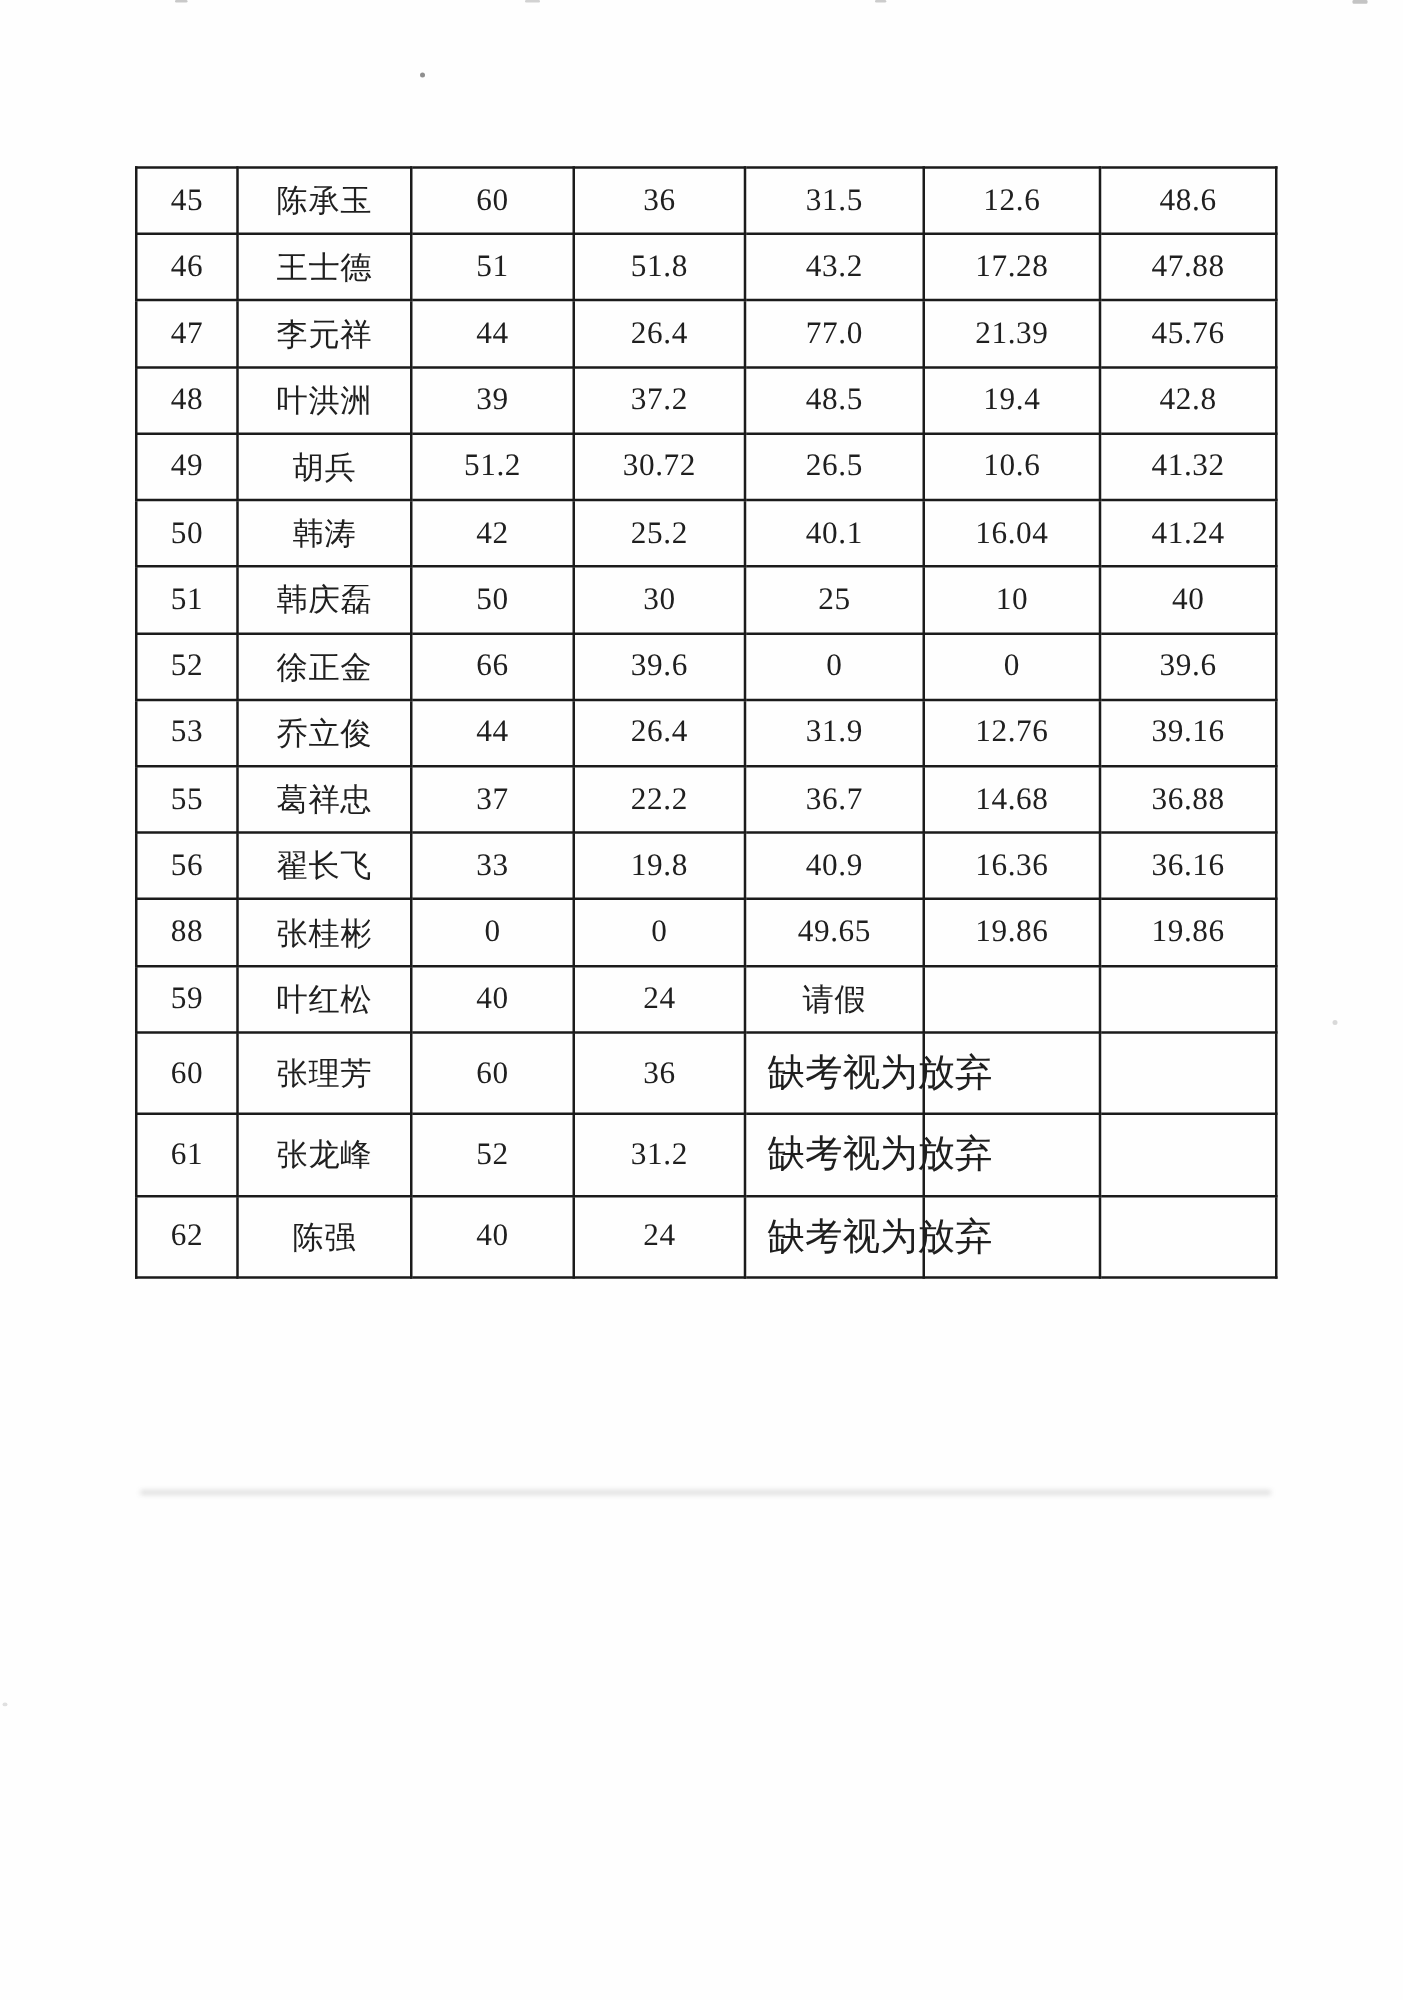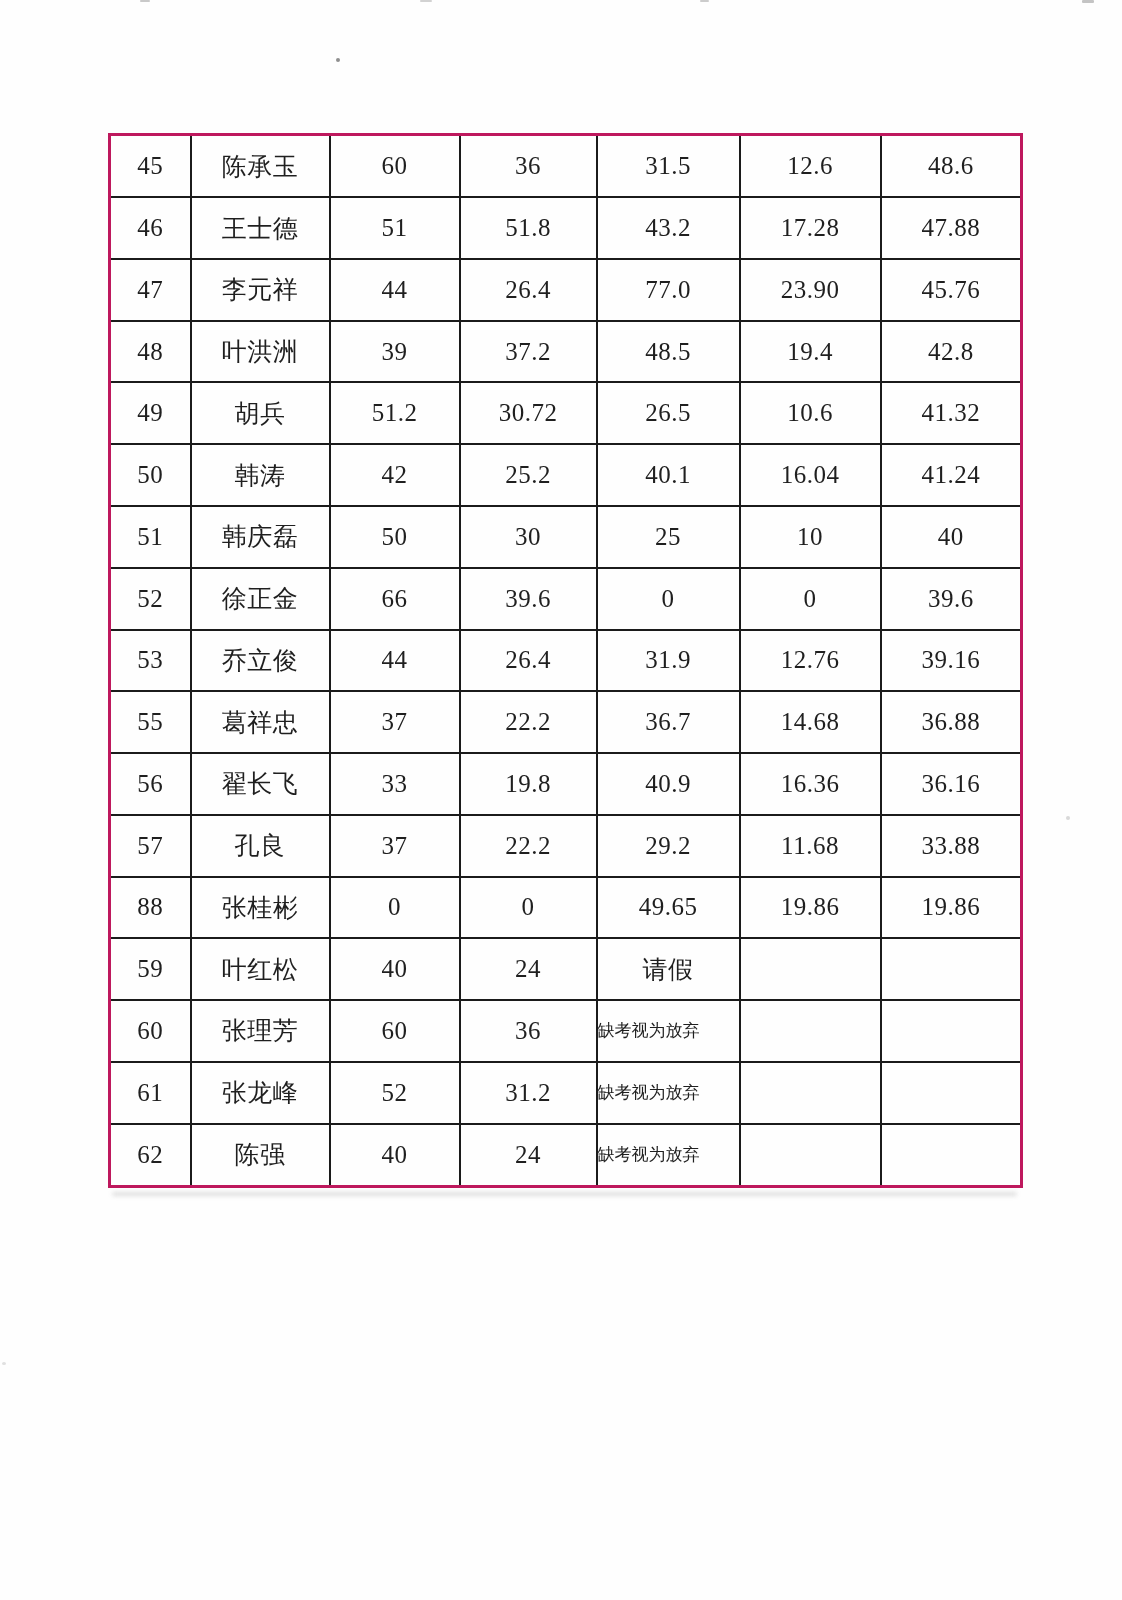--- a/index.html
+++ b/index.html
@@ -17,41 +17,41 @@
   .page {
     position: absolute;
     inset: 0;
     background: #fefefe;
   }
   table.score-table {
     position: absolute;
     left: 108px;
     top: 133px;
     width: 912px;
-    height: 1055px;
+    height: 890px;
     border-collapse: collapse;
     table-layout: fixed;
-    border: 3px solid #be185d;
+    border: 1px solid #be185d;
   }
   table.score-table td {
     border: 2px solid #1b1b1b;
     text-align: center;
     vertical-align: middle;
     padding: 0;
     font-size: 25px;
     color: #1f1f1f;
     letter-spacing: 0.5px;
     overflow: visible;
     white-space: nowrap;
   }
   table.score-table td.note-cell {
     text-align: left;
-    font-size: 17px;
+    font-size: 30px;
     letter-spacing: 0px;
-    padding-left: 0;
+    padding-left: 17px;
     margin-top: 44px;
   }
   
   .bottom-shadow {
     position: absolute;
     left: 112px;
     top: 1192px;
     width: 905px;
     height: 4px;
     background: rgba(80, 80, 80, 0.18);
@@ -103,21 +103,21 @@
           <td>43.2</td>
           <td>17.28</td>
           <td>47.88</td>
         </tr>
         <tr>
           <td>47</td>
           <td>李元祥</td>
           <td>44</td>
           <td>26.4</td>
           <td>77.0</td>
-          <td>23.90</td>
+          <td>21.39</td>
           <td>45.76</td>
         </tr>
         <tr>
           <td>48</td>
           <td>叶洪洲</td>
           <td>39</td>
           <td>37.2</td>
           <td>48.5</td>
           <td>19.4</td>
           <td>42.8</td>
@@ -177,29 +177,20 @@
           <td>36.88</td>
         </tr>
         <tr>
           <td>56</td>
           <td>翟长飞</td>
           <td>33</td>
           <td>19.8</td>
           <td>40.9</td>
           <td>16.36</td>
           <td>36.16</td>
-        </tr>
-        <tr>
-          <td>57</td>
-          <td>孔良</td>
-          <td>37</td>
-          <td>22.2</td>
-          <td>29.2</td>
-          <td>11.68</td>
-          <td>33.88</td>
         </tr>
         <tr>
           <td>88</td>
           <td>张桂彬</td>
           <td>0</td>
           <td>0</td>
           <td>49.65</td>
           <td>19.86</td>
           <td>19.86</td>
         </tr>

